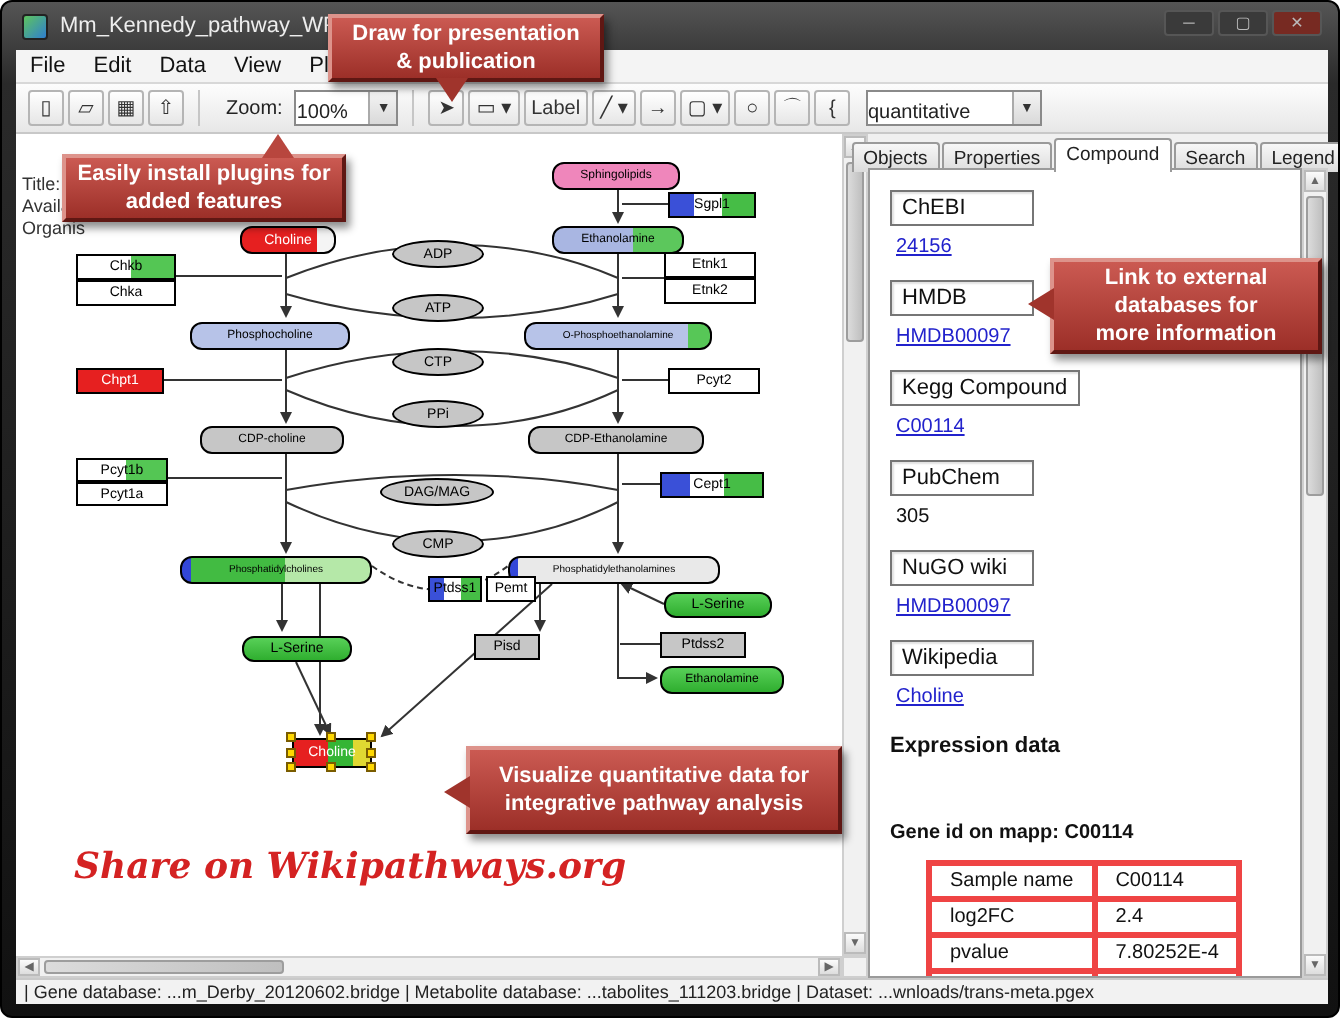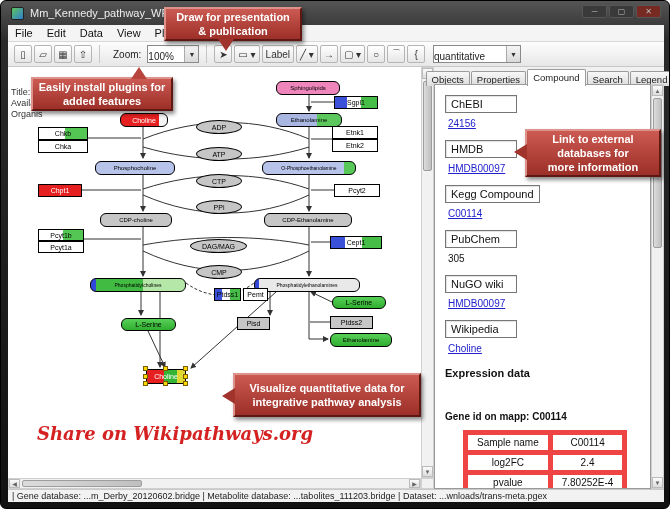--- a/index.html
+++ b/index.html
@@ -50,21 +50,21 @@
   .tab{border:1px solid #9a9a9a;border-bottom:none;background:linear-gradient(#f7f7f7,#dcdcdc);padding:2px 5px 1px;font-size:9.5px;color:#222;border-radius:2px 2px 0 0;margin-right:1px;position:relative;top:1px;}
   .tab.active{background:#fff;padding-bottom:3px;z-index:4;}
   .bp-content{position:absolute;left:433px;top:83px;width:217px;height:405px;background:#fff;border:1px solid #9a9a9a;padding:8px 10px;overflow:hidden;font-size:10px;color:#111;z-index:2;}
   .bp-header{border:1px solid #767676;background:#fff;padding:2px 5px;font-size:11px;width:max-content;min-width:72px;margin-top:11px;box-shadow:inset 1px 1px 1px #e2e2e2;}
   .bp-header:first-child{margin-top:2px;}
   .bp-link{margin:5px 0 0 3px;color:#2222cc;text-decoration:underline;cursor:pointer;width:max-content;}
   .bp-value{margin:5px 0 0 3px;width:max-content;}
   .bp-expr{font-weight:bold;font-size:11px;margin-top:13px;}
   .bp-geneid{font-weight:bold;font-size:10px;margin-top:32px;}
   .exp-table{border-collapse:collapse;margin:8px 0 0 18px;}
-  .exp-table td{border:5px solid #ef4444;padding:2px 9px;font-size:10px;text-align:center;min-width:48px;}
+  .exp-table td{border:3px solid #ef4444;padding:2px 9px;font-size:10px;min-width:48px;}
   .statusbar{position:absolute;left:7px;top:488px;width:656px;height:13px;background:#f2f2f2;border-top:1px solid #c9c9c9;display:flex;align-items:center;font-size:9px;color:#222;padding-left:4px;white-space:nowrap;overflow:hidden;}
   .info-lines{position:absolute;left:10px;top:86px;z-index:1;font-size:9px;color:#333;line-height:11px;}
   .callout{position:absolute;z-index:60;background:linear-gradient(180deg,#cb5a52,#9c2f28);border:2px solid;border-color:#dd938b #5f1713 #5f1713 #dd938b;color:#fff;font-weight:bold;font-size:11px;display:flex;align-items:center;justify-content:center;text-align:center;box-shadow:2px 3px 4px rgba(0,0,0,0.45);line-height:1.3;}
   .co-text{white-space:pre-line;padding:2px 4px;}
   .ptr{position:absolute;width:0;height:0;border:solid transparent;}
   .ptr-down{border-width:12px 8px 0 8px;border-top-color:#a0342c;bottom:-12px;left:52px;}
   .ptr-up{border-width:0 8px 12px 8px;border-bottom-color:#b8463e;top:-12px;left:98px;}
   .ptr-left{border-width:8px 13px 8px 0;border-right-color:#a0342c;left:-13px;top:13px;}
   .share{position:absolute;left:36px;top:422px;z-index:40;font-family:"DejaVu Serif","Liberation Serif",serif;font-style:italic;font-weight:bold;font-size:18px;color:#d42222;}
 </style>

